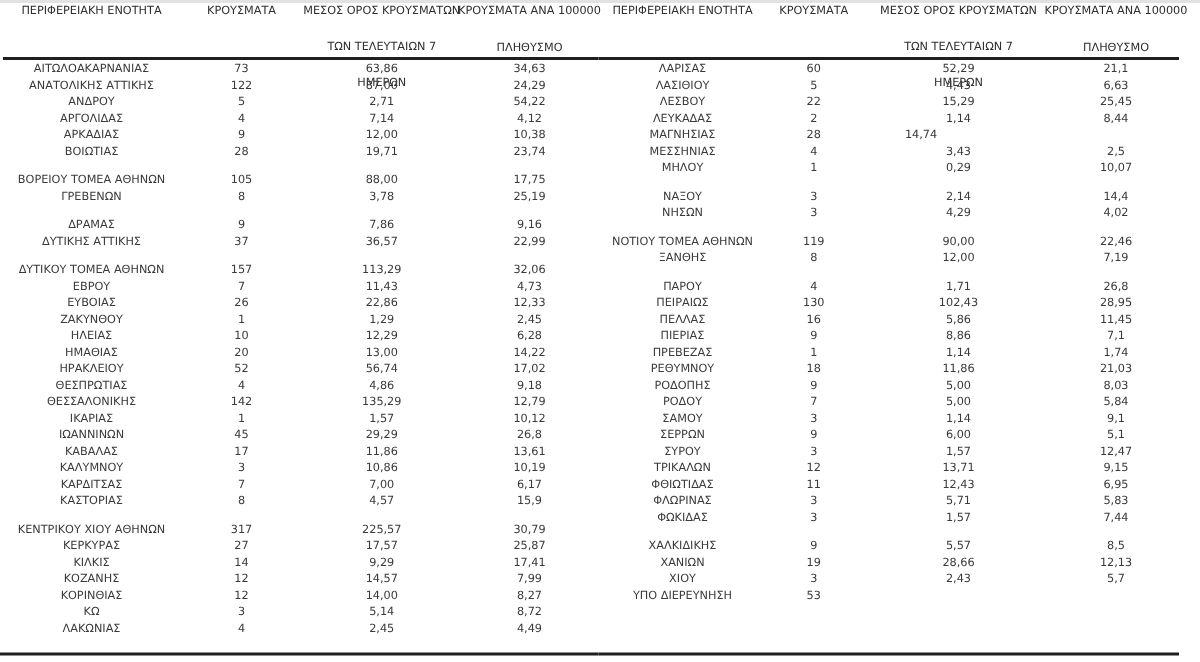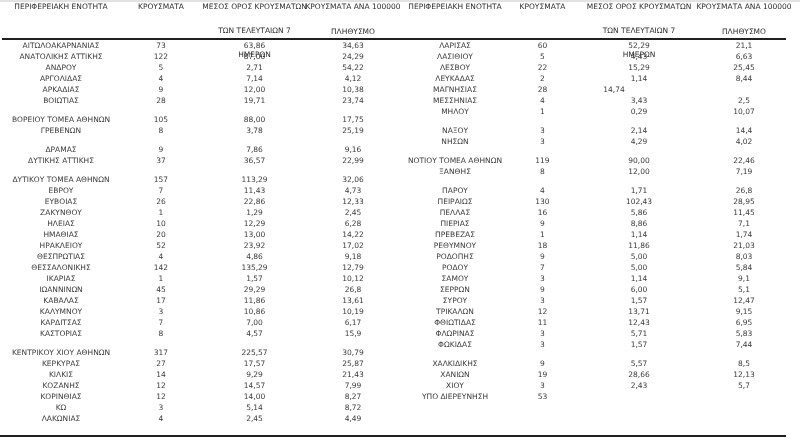--- a/index.html
+++ b/index.html
@@ -178,21 +178,21 @@
           </div>
           <div class="trow">
             <div class="tcell c0">ΗΜΑΘΙΑΣ</div>
             <div class="tcell c1">20</div>
             <div class="tcell c2">13,00</div>
             <div class="tcell c3">14,22</div>
           </div>
           <div class="trow">
             <div class="tcell c0">ΗΡΑΚΛΕΙΟΥ</div>
             <div class="tcell c1">52</div>
-            <div class="tcell c2">23,92</div>
+            <div class="tcell c2">56,74</div>
             <div class="tcell c3">17,02</div>
           </div>
           <div class="trow">
             <div class="tcell c0">ΘΕΣΠΡΩΤΙΑΣ</div>
             <div class="tcell c1">4</div>
             <div class="tcell c2">4,86</div>
             <div class="tcell c3">9,18</div>
           </div>
           <div class="trow">
             <div class="tcell c0">ΘΕΣΣΑΛΟΝΙΚΗΣ</div>
@@ -246,21 +246,21 @@
           <div class="trow">
             <div class="tcell c0">ΚΕΡΚΥΡΑΣ</div>
             <div class="tcell c1">27</div>
             <div class="tcell c2">17,57</div>
             <div class="tcell c3">25,87</div>
           </div>
           <div class="trow">
             <div class="tcell c0">ΚΙΛΚΙΣ</div>
             <div class="tcell c1">14</div>
             <div class="tcell c2">9,29</div>
-            <div class="tcell c3">21,43</div>
+            <div class="tcell c3">17,41</div>
           </div>
           <div class="trow">
             <div class="tcell c0">ΚΟΖΑΝΗΣ</div>
             <div class="tcell c1">12</div>
             <div class="tcell c2">14,57</div>
             <div class="tcell c3">7,99</div>
           </div>
           <div class="trow">
             <div class="tcell c0">ΚΟΡΙΝΘΙΑΣ</div>
             <div class="tcell c1">12</div>

